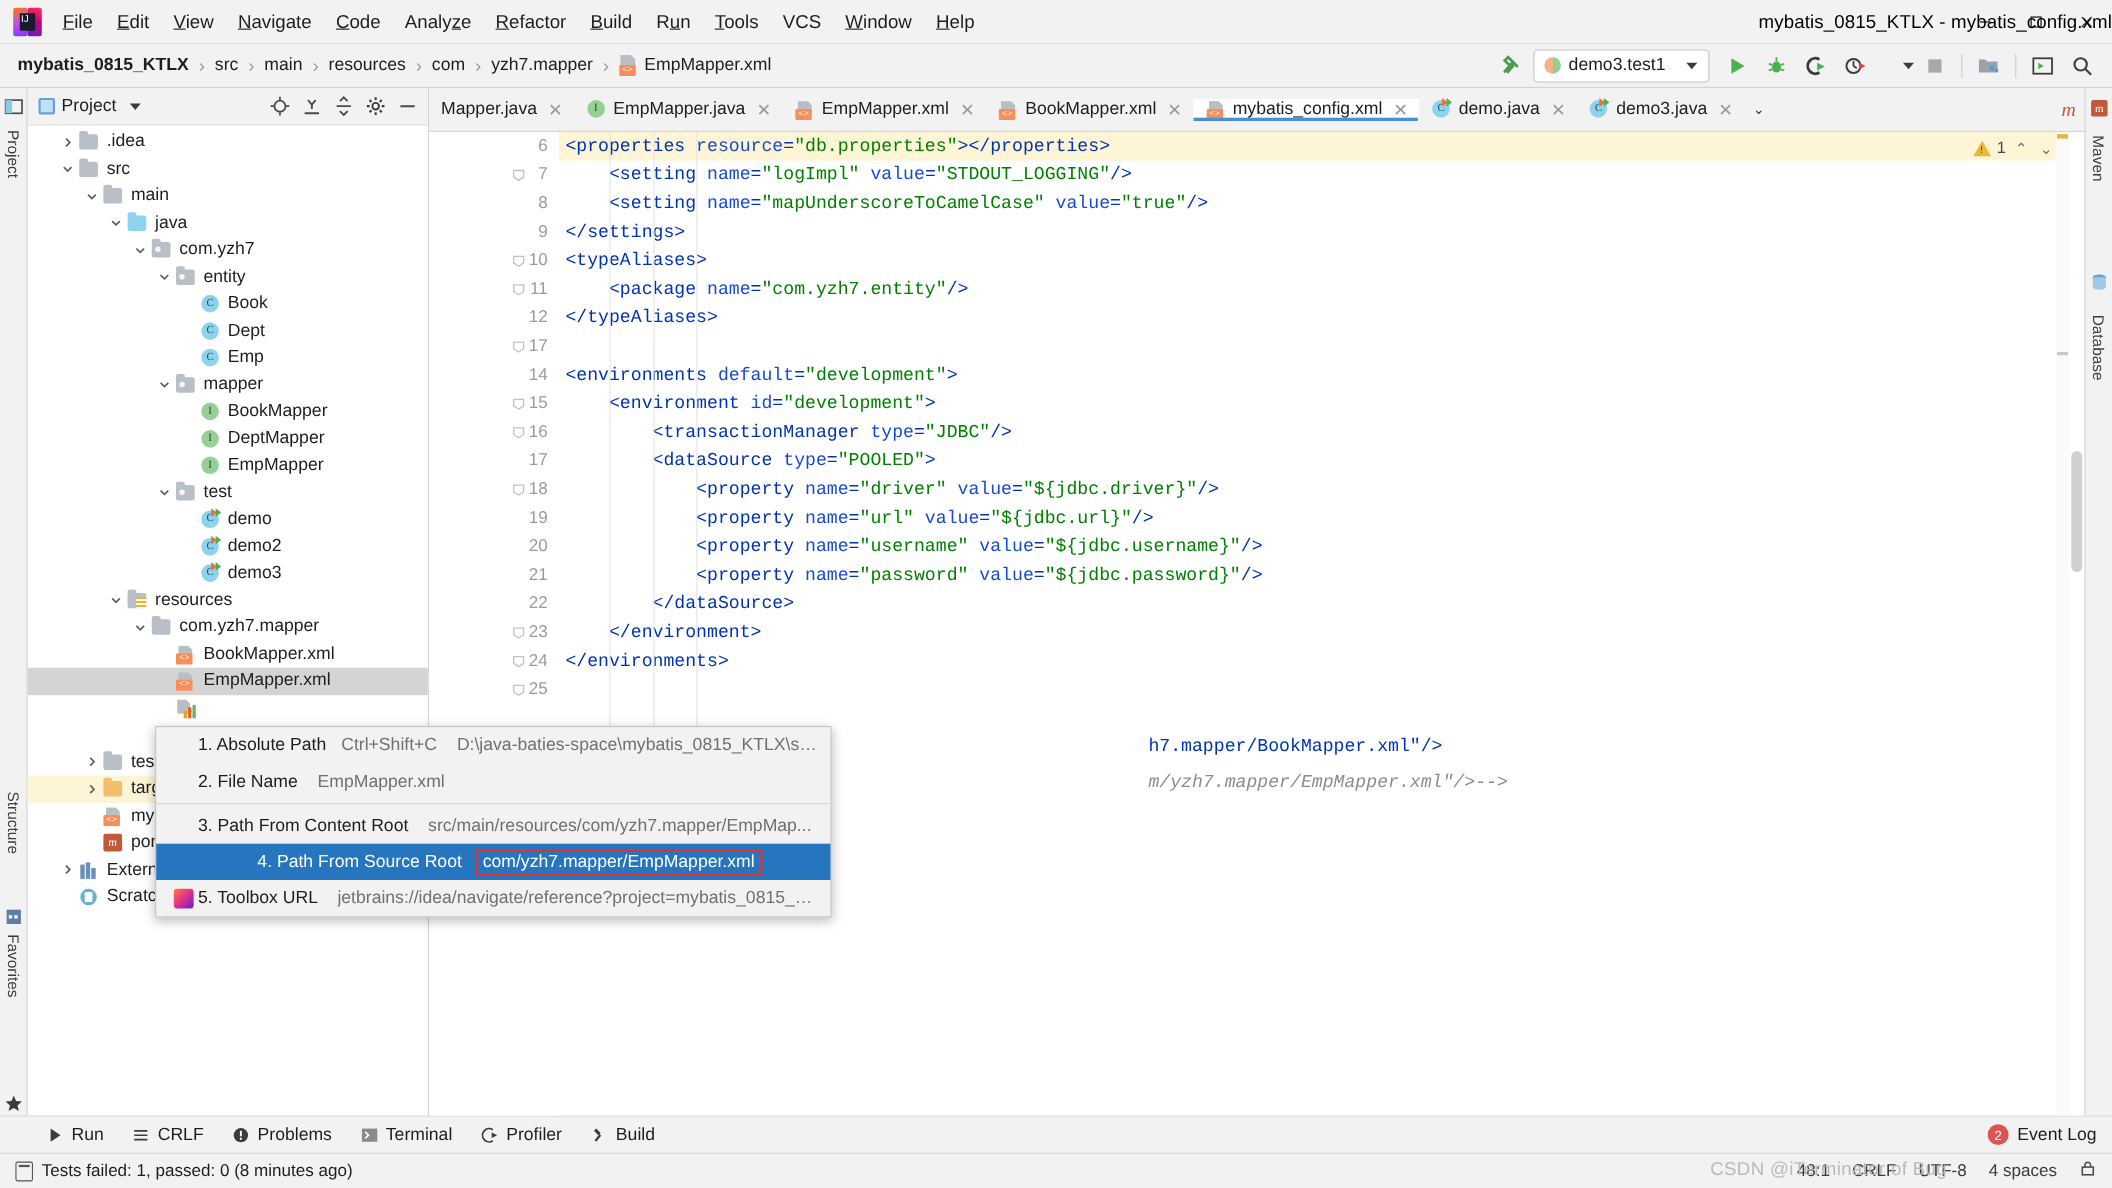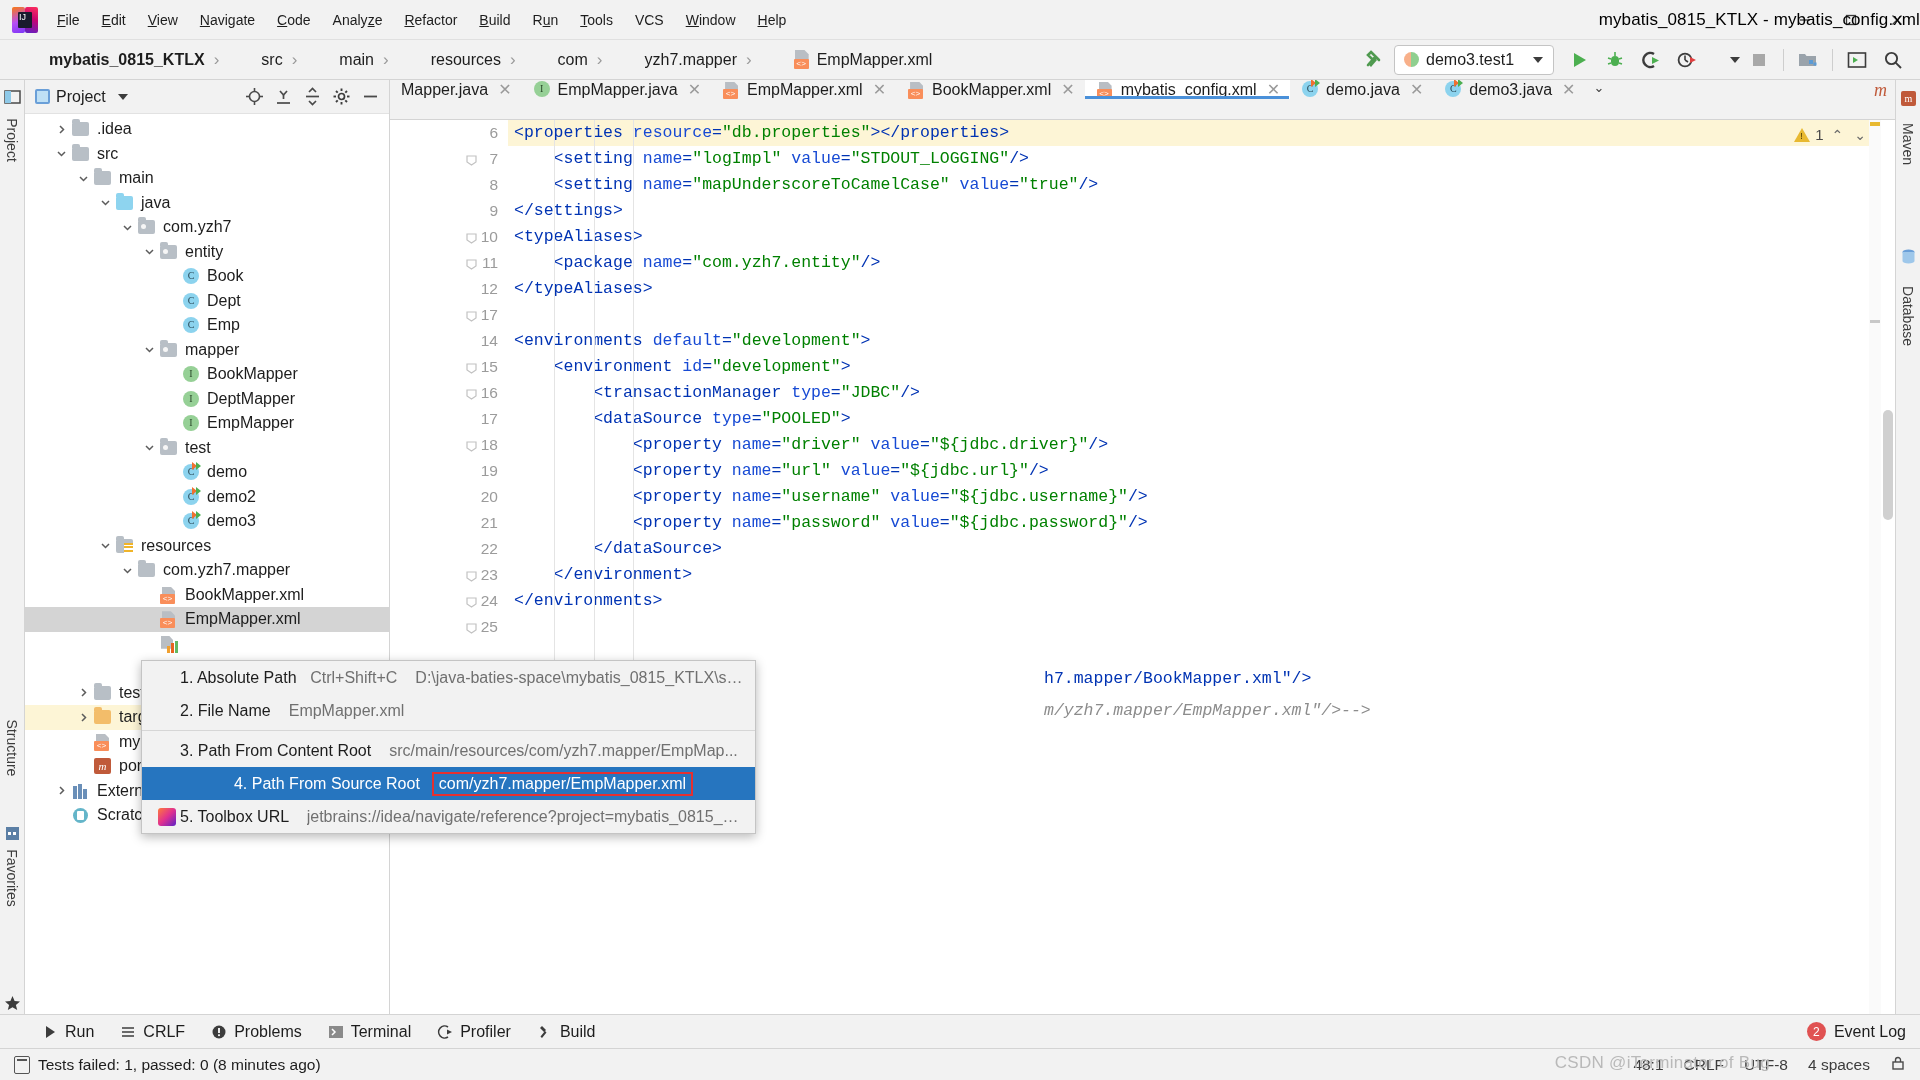--- a/index.html
+++ b/index.html
@@ -17,36 +17,36 @@
   .titlebar {
     height:40px; display:flex; align-items:center; background:#f2f2f2;
     border-bottom:1px solid #e0e0e0; position:relative; flex:0 0 40px;
   }
   .ij-logo { width:26px; height:26px; margin:0 8px 0 12px; position:relative; flex:0 0 26px; }
   .ij-logo .l1{position:absolute;left:0;top:0;width:13px;height:26px;background:linear-gradient(160deg,#f97a12 0%,#b84ef4 55%,#7b36f7 100%);border-radius:2px;}
   .ij-logo .l2{position:absolute;right:0;top:0;width:13px;height:26px;background:linear-gradient(200deg,#fe315d 0%,#c90370 45%,#5c22c8 100%);border-radius:2px;}
   .ij-logo .l3{position:absolute;left:6px;top:5px;width:14px;height:16px;background:#1a1a2e;border-radius:1px;}
   .ij-logo .l3::after{content:"IJ";position:absolute;left:1px;top:0px;font-size:9px;color:#fff;font-family:"Liberation Sans",sans-serif;}
   .menubar { display:flex; align-items:center; gap:0px; }
-  .menuitem { padding:4px 11px; font-size:14px; color:#1d1d1d; cursor:default; white-space:nowrap; }
+  .menuitem { padding:4px 11px; font-size:17px; color:#1d1d1d; cursor:default; white-space:nowrap; }
   .menuitem u { text-decoration:underline; }
   .win-title {
     position:absolute; left:0; right:0; text-align:right; font-size:17px; color:#000000;
     pointer-events:none; letter-spacing:.1px;
   }
   .win-title span{ margin-left:40px; }
   .wincontrols { margin-left:auto; display:flex; height:40px; }
   .wc { width:46px; height:40px; display:flex; align-items:center; justify-content:center; color:#3a3a3a; }
 
   
   .navbar {
     height:40px; display:flex; align-items:center; background:#f2f2f2;
     border-bottom:1px solid #d4d4d4; padding-left:14px; flex:0 0 40px; gap:0;
   }
-  .crumb { display:flex; align-items:center; font-size:16px; color:#1d1d1d; white-space:nowrap; padding:2px 2px;margin-left:33px; }
+  .crumb { display:flex; align-items:center; font-size:16px; color:#1d1d1d; white-space:nowrap; padding:2px 2px; }
   .crumb.bold { font-weight:bold; }
   .sep { color:#9a9a9a; margin:0 7px; font-size:17px; }
   .xmlicon {
     width:17px;height:19px;margin-right:6px;position:relative;display:inline-block;flex:0 0 17px;
   }
   .xmlicon .pg{position:absolute;left:1px;top:0;width:14px;height:14px;background:#b9bec4;
      clip-path:polygon(0 0,70% 0,100% 30%,100% 100%,0 100%);}
   .xmlicon .tag{position:absolute;left:0px;bottom:0;width:15px;height:10px;background:#f98e5a;
      border-radius:1px;color:#fff;font-size:8px;line-height:10px;text-align:center;font-family:"Liberation Mono",monospace;}
   .nav-right { margin-left:auto; display:flex; align-items:center; gap:2px; padding-right:10px; }
@@ -122,21 +122,21 @@
   .chartf .b2{position:absolute;left:11px;bottom:0;width:3px;height:10px;background:#e8641e;}
   .chartf .b3{position:absolute;left:15px;bottom:0;width:3px;height:12px;background:#62b862;}
   .libf{position:absolute;left:1px;top:2px;width:17px;height:15px;}
   .libf i{position:absolute;bottom:0;width:4px;background:#6a8fb8;}
   .mvn{position:absolute;left:1px;top:1px;width:17px;height:16px;background:#c05a3a;border-radius:2px;color:#fff;font-size:11px;line-height:16px;text-align:center;font-family:"Liberation Serif",serif;font-style:italic;}
   .scratch{position:absolute;left:2px;top:2px;width:15px;height:15px;border-radius:50%;background:#64b5c9;}
   .scratch::after{content:"";position:absolute;left:4px;top:3px;width:7px;height:9px;background:#fff;border-radius:1px;}
 
   
   .editorwrap { flex:1; display:flex; flex-direction:column; min-width:0; background:#fff; }
-  .tabbar { height:40px; display:flex; align-items:flex-start; background:#f2f2f2; border-bottom:1px solid #d4d4d4; flex:0 0 40px; overflow:hidden;}
+  .tabbar { height:40px; display:flex; align-items:center; background:#f2f2f2; border-bottom:1px solid #d4d4d4; flex:0 0 40px; overflow:hidden;}
   .tab {
     display:flex; align-items:center; gap:7px; padding:0 9px 0 11px; font-size:16px; color:#1d1d1d;
     border-right:1px solid transparent; white-space:nowrap; position:relative; cursor:default;
   }
   .tab.active { background:#fff; }
   .tab.active::after{ content:""; position:absolute; left:0; right:0; bottom:0; height:3px; background:#4a90d9; }
   .tab .x { color:#9a9a9a; font-size:16px; margin-left:3px; }
   .tabicon { width:18px; height:18px; position:relative; flex:0 0 18px; }
   .tab-overflow { display:flex;align-items:center;padding:0 8px;color:#3c3c3c;font-size:13px; }
   .tab-right { margin-left:auto; display:flex;align-items:center;gap:6px;padding-right:8px; }

